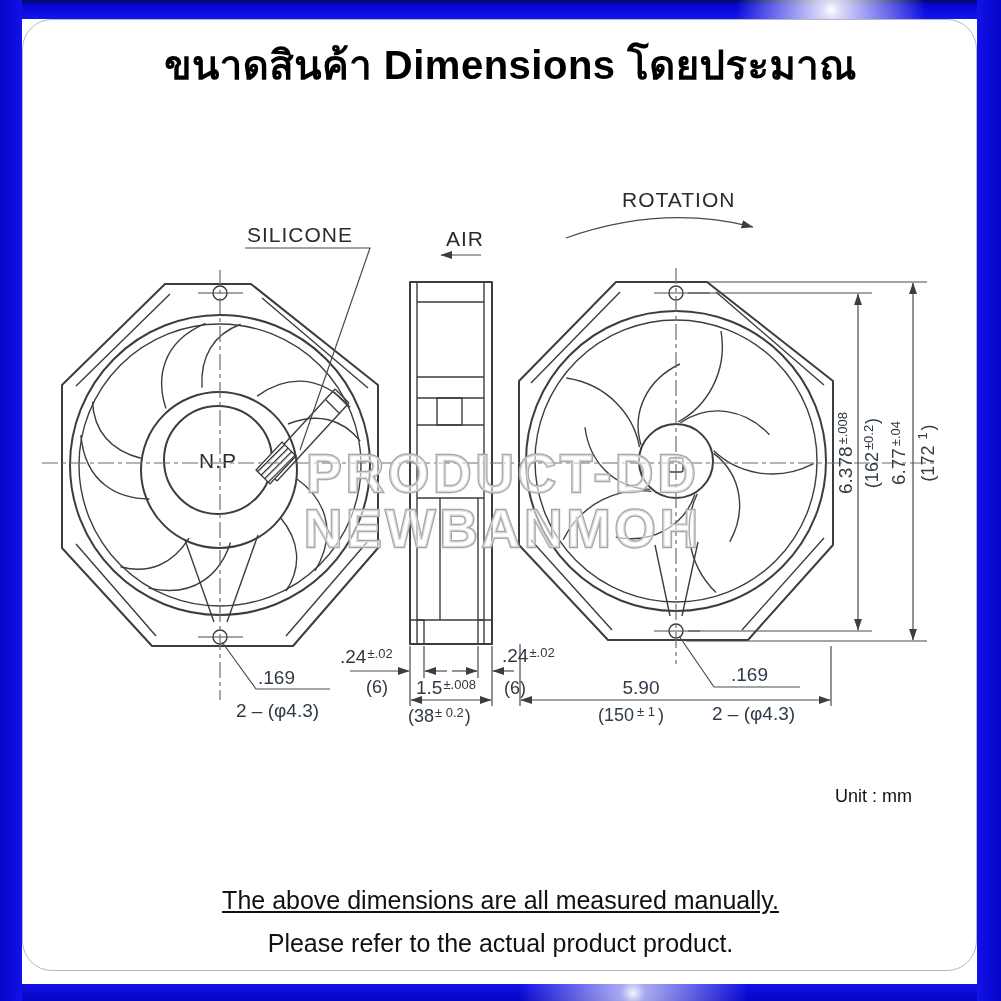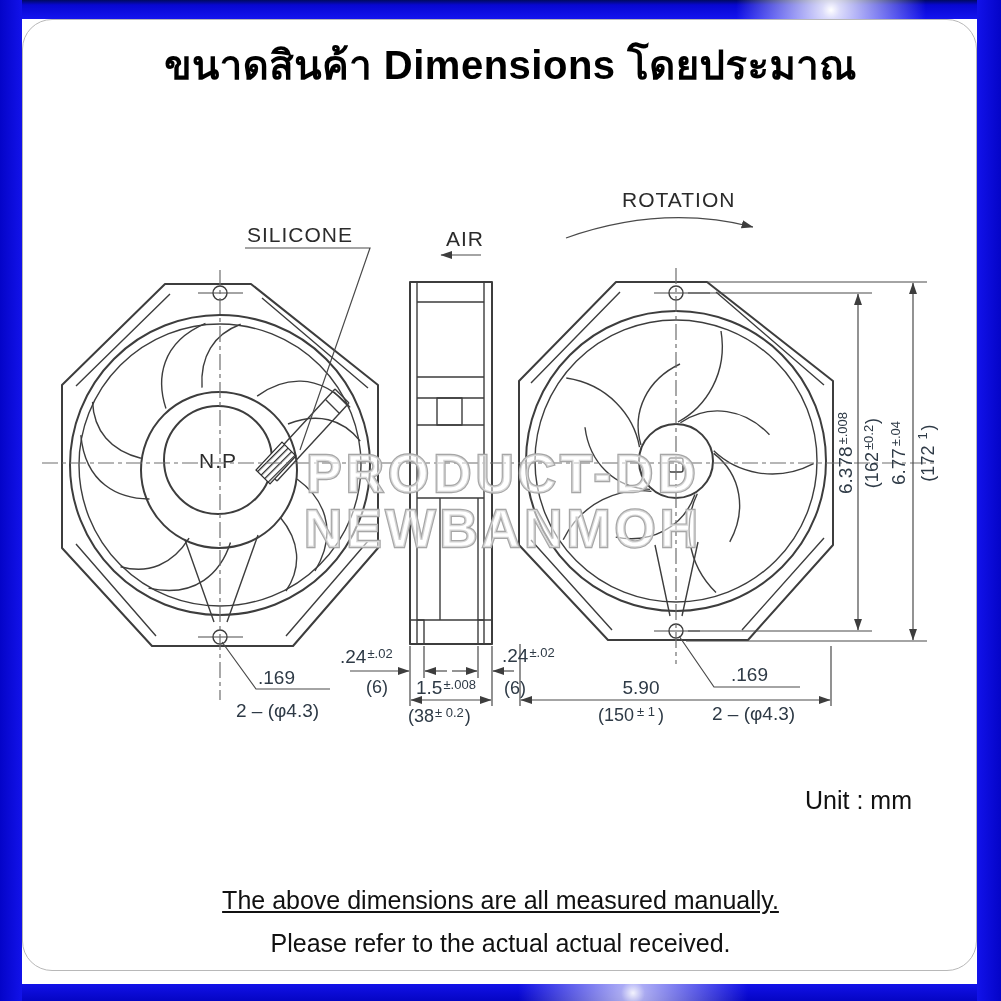--- a/index.html
+++ b/index.html
@@ -26,21 +26,21 @@
     position:absolute;left:22px;top:19px;right:24px;bottom:30px;
     background:#ffffff;border:1px solid #b8b8b8;border-radius:30px;
   }
   .page-title{
     position:absolute;left:10px;top:33px;width:1001px;text-align:center;
     font-size:40px;font-weight:bold;color:#000;letter-spacing:.5px;
   }
   .drawing-svg{position:absolute;left:0;top:0;width:1001px;height:1001px;}
   .unit-label{
     position:absolute;top:786px;left:700px;width:212px;text-align:right;
-    font-size:25px;color:#111;
+    font-size:18px;color:#111;
   }
   .note{position:absolute;left:0;width:1001px;text-align:center;font-size:25px;color:#111;}
   .note-1{top:886px;text-decoration:underline;}
   .note-2{top:929px;}
 
   
   .ln  {stroke:#3d3d3d;stroke-width:2;fill:none;stroke-linejoin:round;}
   .ln2 {stroke:#3d3d3d;stroke-width:1.4;fill:none;stroke-linejoin:round;}
   .cl  {stroke:#6e6e6e;stroke-width:1.2;fill:none;stroke-dasharray:16 4 4 4;}
   .dl  {stroke:#4a4a4a;stroke-width:1.2;fill:none;}
@@ -224,13 +224,13 @@
   </g>
 
   <g>
     <text class="wm-txt" x="503" y="492" text-anchor="middle">PRODUCT-DD</text>
     <text class="wm-txt" x="503" y="547" text-anchor="middle">NEWBANMOH</text>
   </g>
 </svg>
 
 <div class="unit-label">Unit : mm</div>
 <div class="note note-1">The above dimensions are all measured manually.</div>
-<div class="note note-2">Please refer to the actual actual received.</div>
+<div class="note note-2">Please refer to the actual product product.</div>
 
 </body></html>

